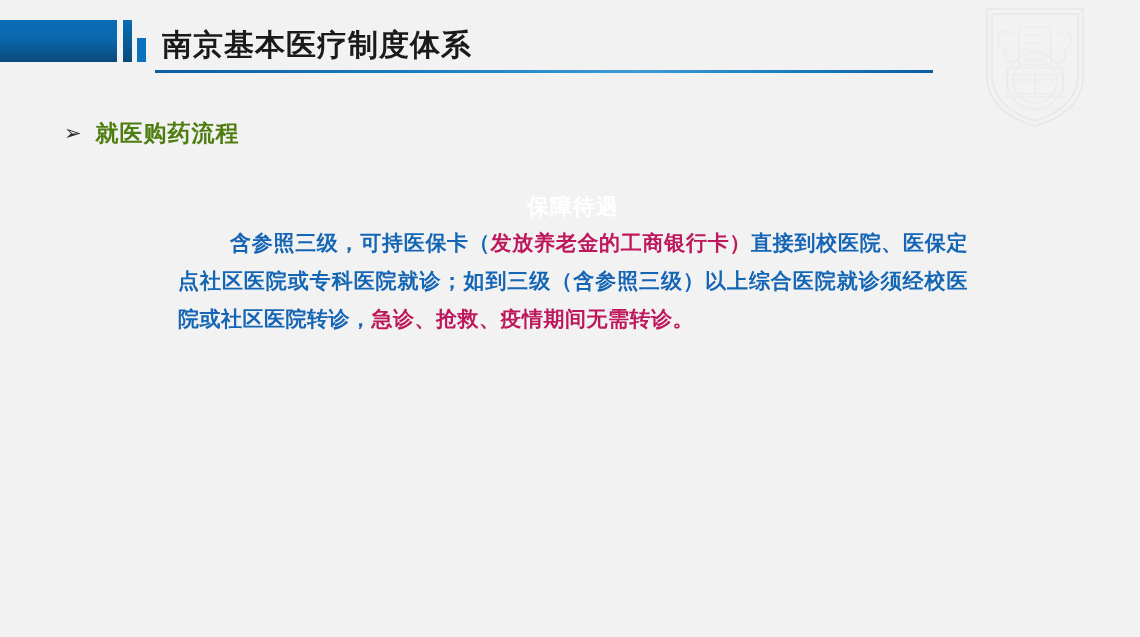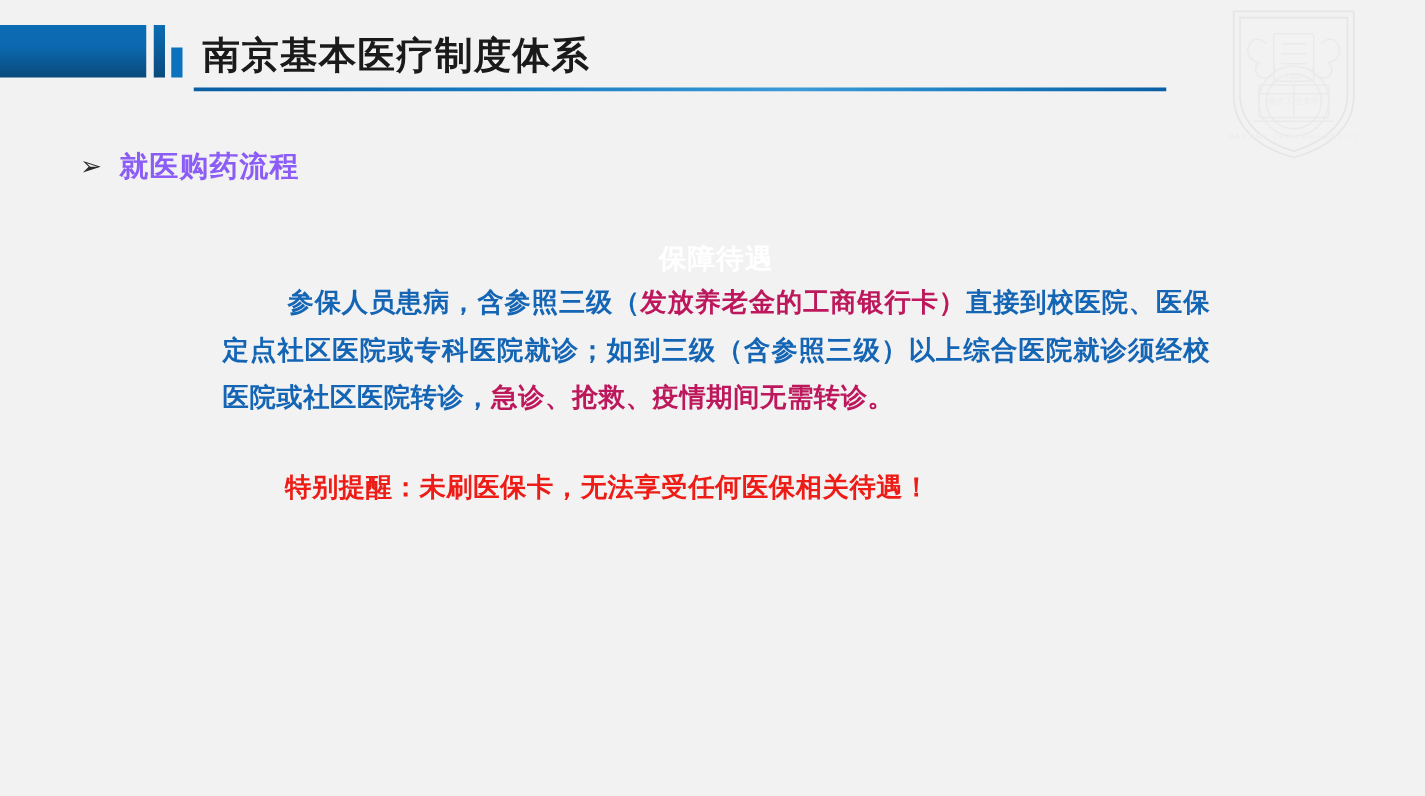--- a/index.html
+++ b/index.html
@@ -90,21 +90,21 @@
   }
   .bullet-arrow {
     font-size: 21px;
     color: #2b2b2b;
     line-height: 1;
     font-family: "DejaVu Sans", sans-serif;
   }
   .bullet-text {
     font-size: 23px;
     font-weight: bold;
-    color: #8b5cf6;
+    color: #4d7c0f;
     letter-spacing: 1px;
     white-space: nowrap;
   }
 
   
   .body-block {
     position: absolute;
     left: 178px;
     top: 192px;
     width: 790px;
@@ -181,19 +181,18 @@
   <div class="bullet-row">
     <span class="bullet-arrow">➢</span>
     <span class="bullet-text">就医购药流程</span>
   </div>
 
   <div class="body-block">
 
     <div class="heading-white">保障待遇</div>
 
     <p class="para">
-      <span class="blue">参保人员患病，含参照三级（</span><span class="red">发放养老金的工商银行卡）</span><span class="blue">直接到校医院、医保定点社区医院或专科医院就诊；如到三级（含参照三级）以上综合医院就诊须经校医院或社区医院转诊，</span><span class="red">急诊、抢救、疫情期间无需转诊。</span>
+      <span class="blue">含参照三级，可持医保卡（</span><span class="red">发放养老金的工商银行卡）</span><span class="blue">直接到校医院、医保定点社区医院或专科医院就诊；如到三级（含参照三级）以上综合医院就诊须经校医院或社区医院转诊，</span><span class="red">急诊、抢救、疫情期间无需转诊。</span>
     </p>
 
-    <p class="alert-line">特别提醒：未刷医保卡，无法享受任何医保相关待遇！</p>
   </div>
 
 </div>
 
 </body></html>

